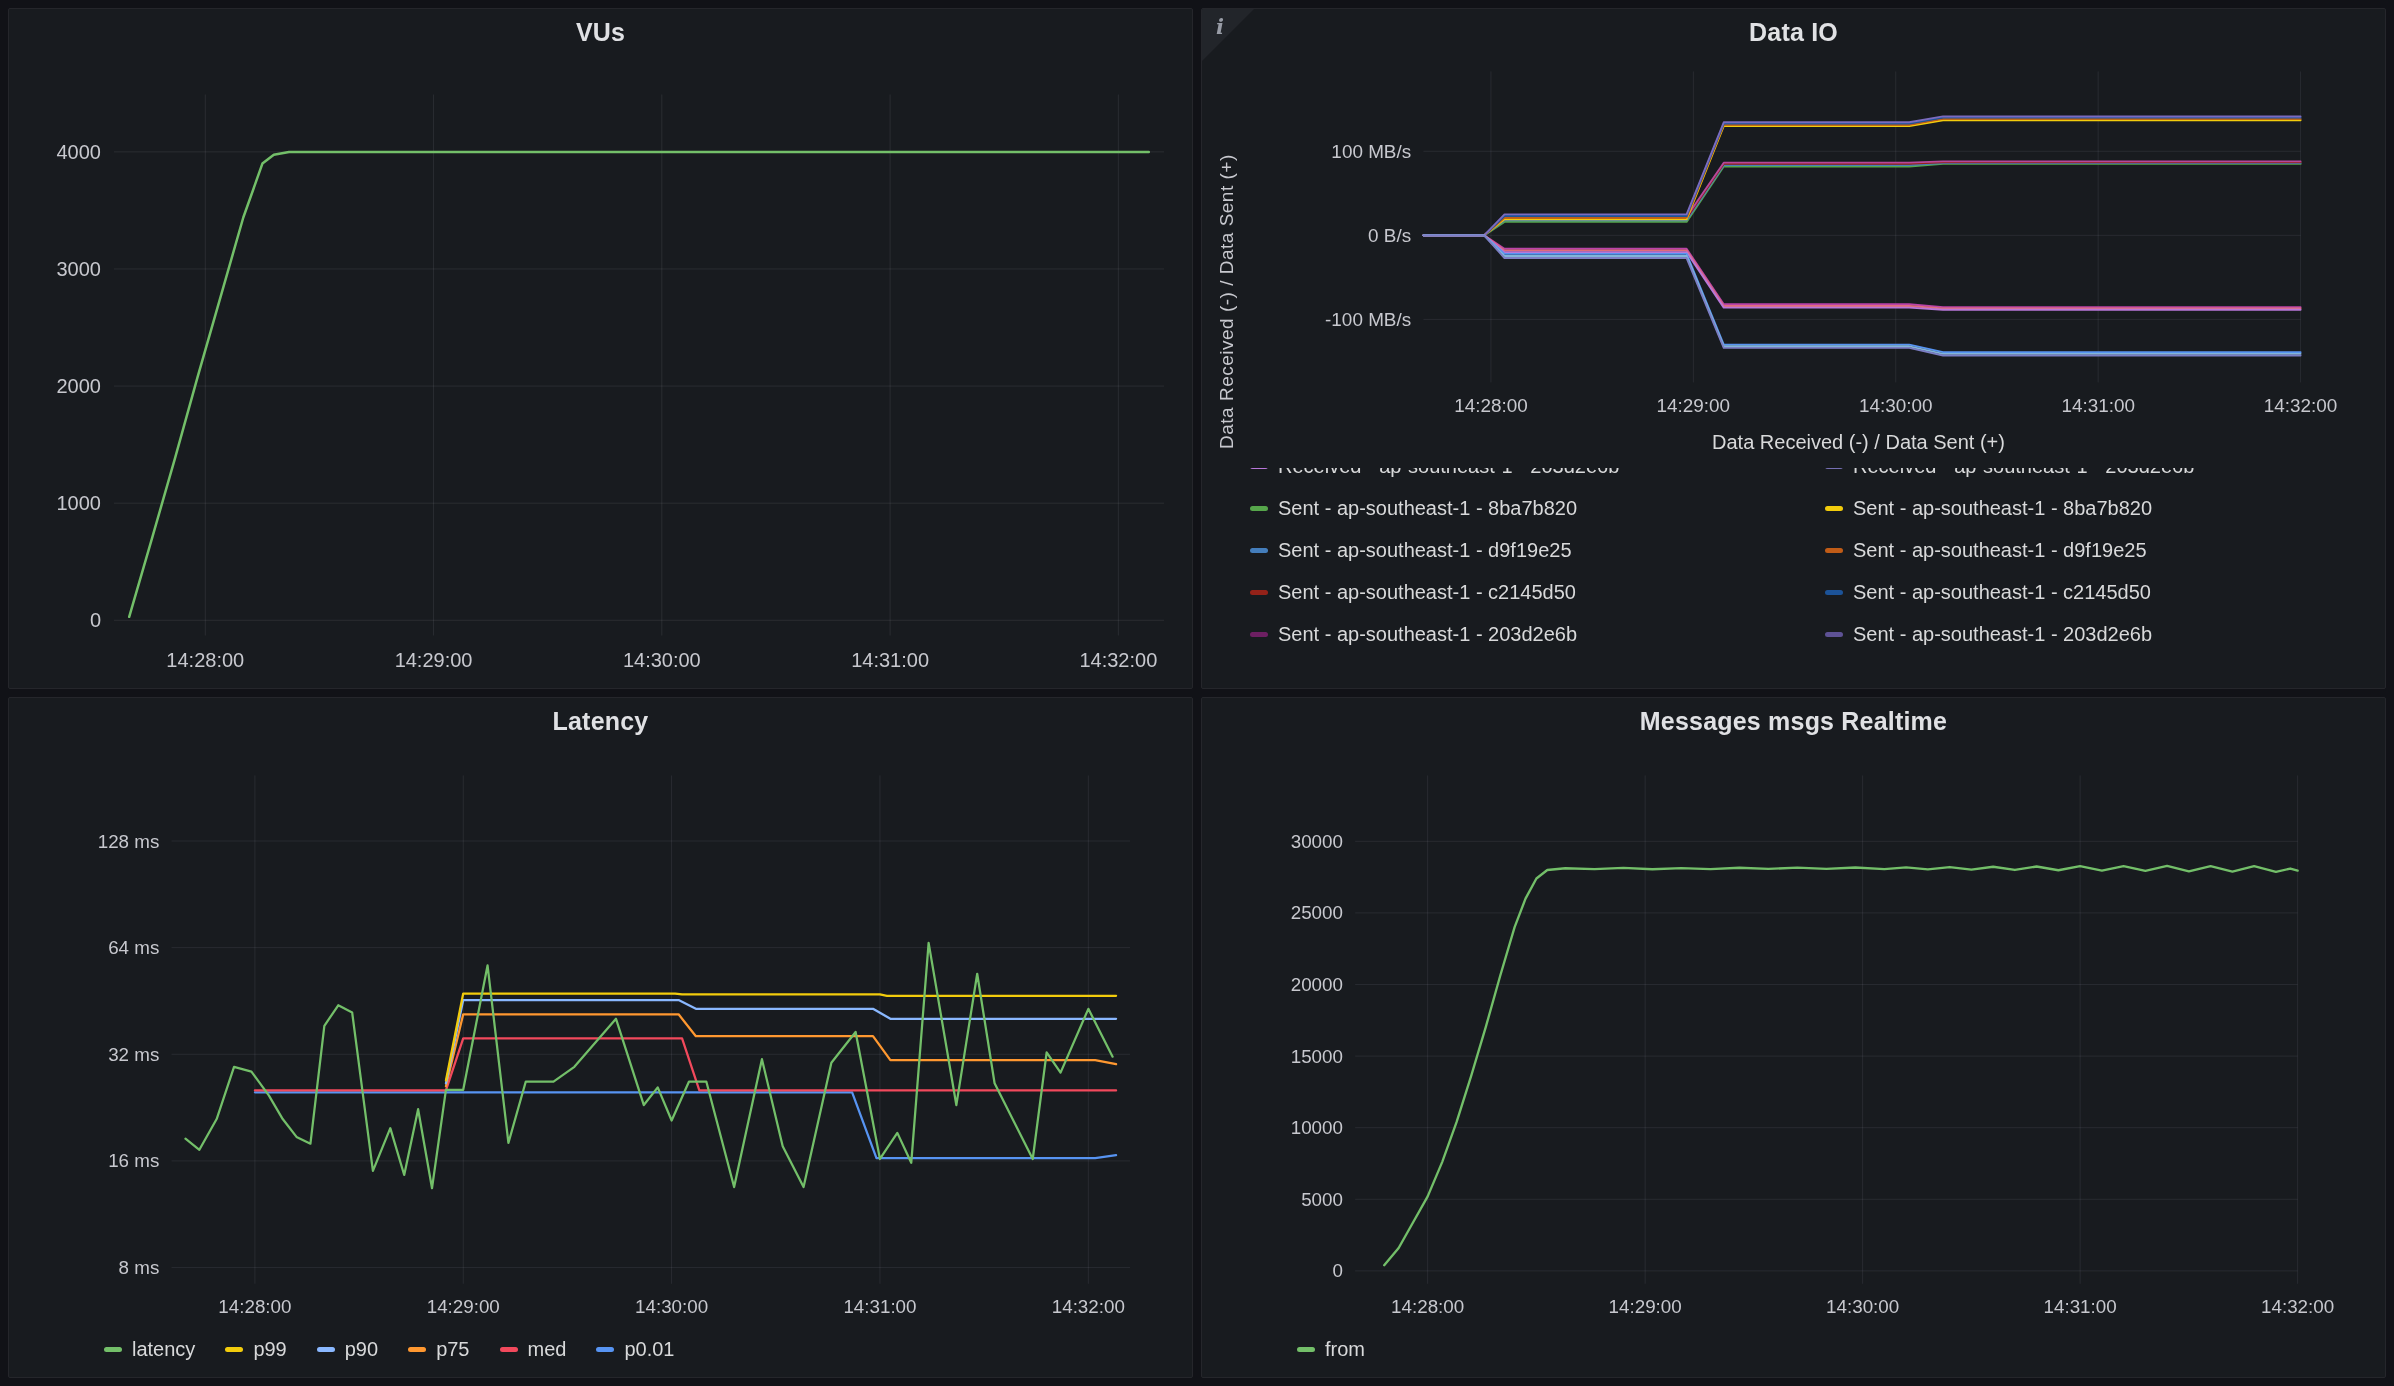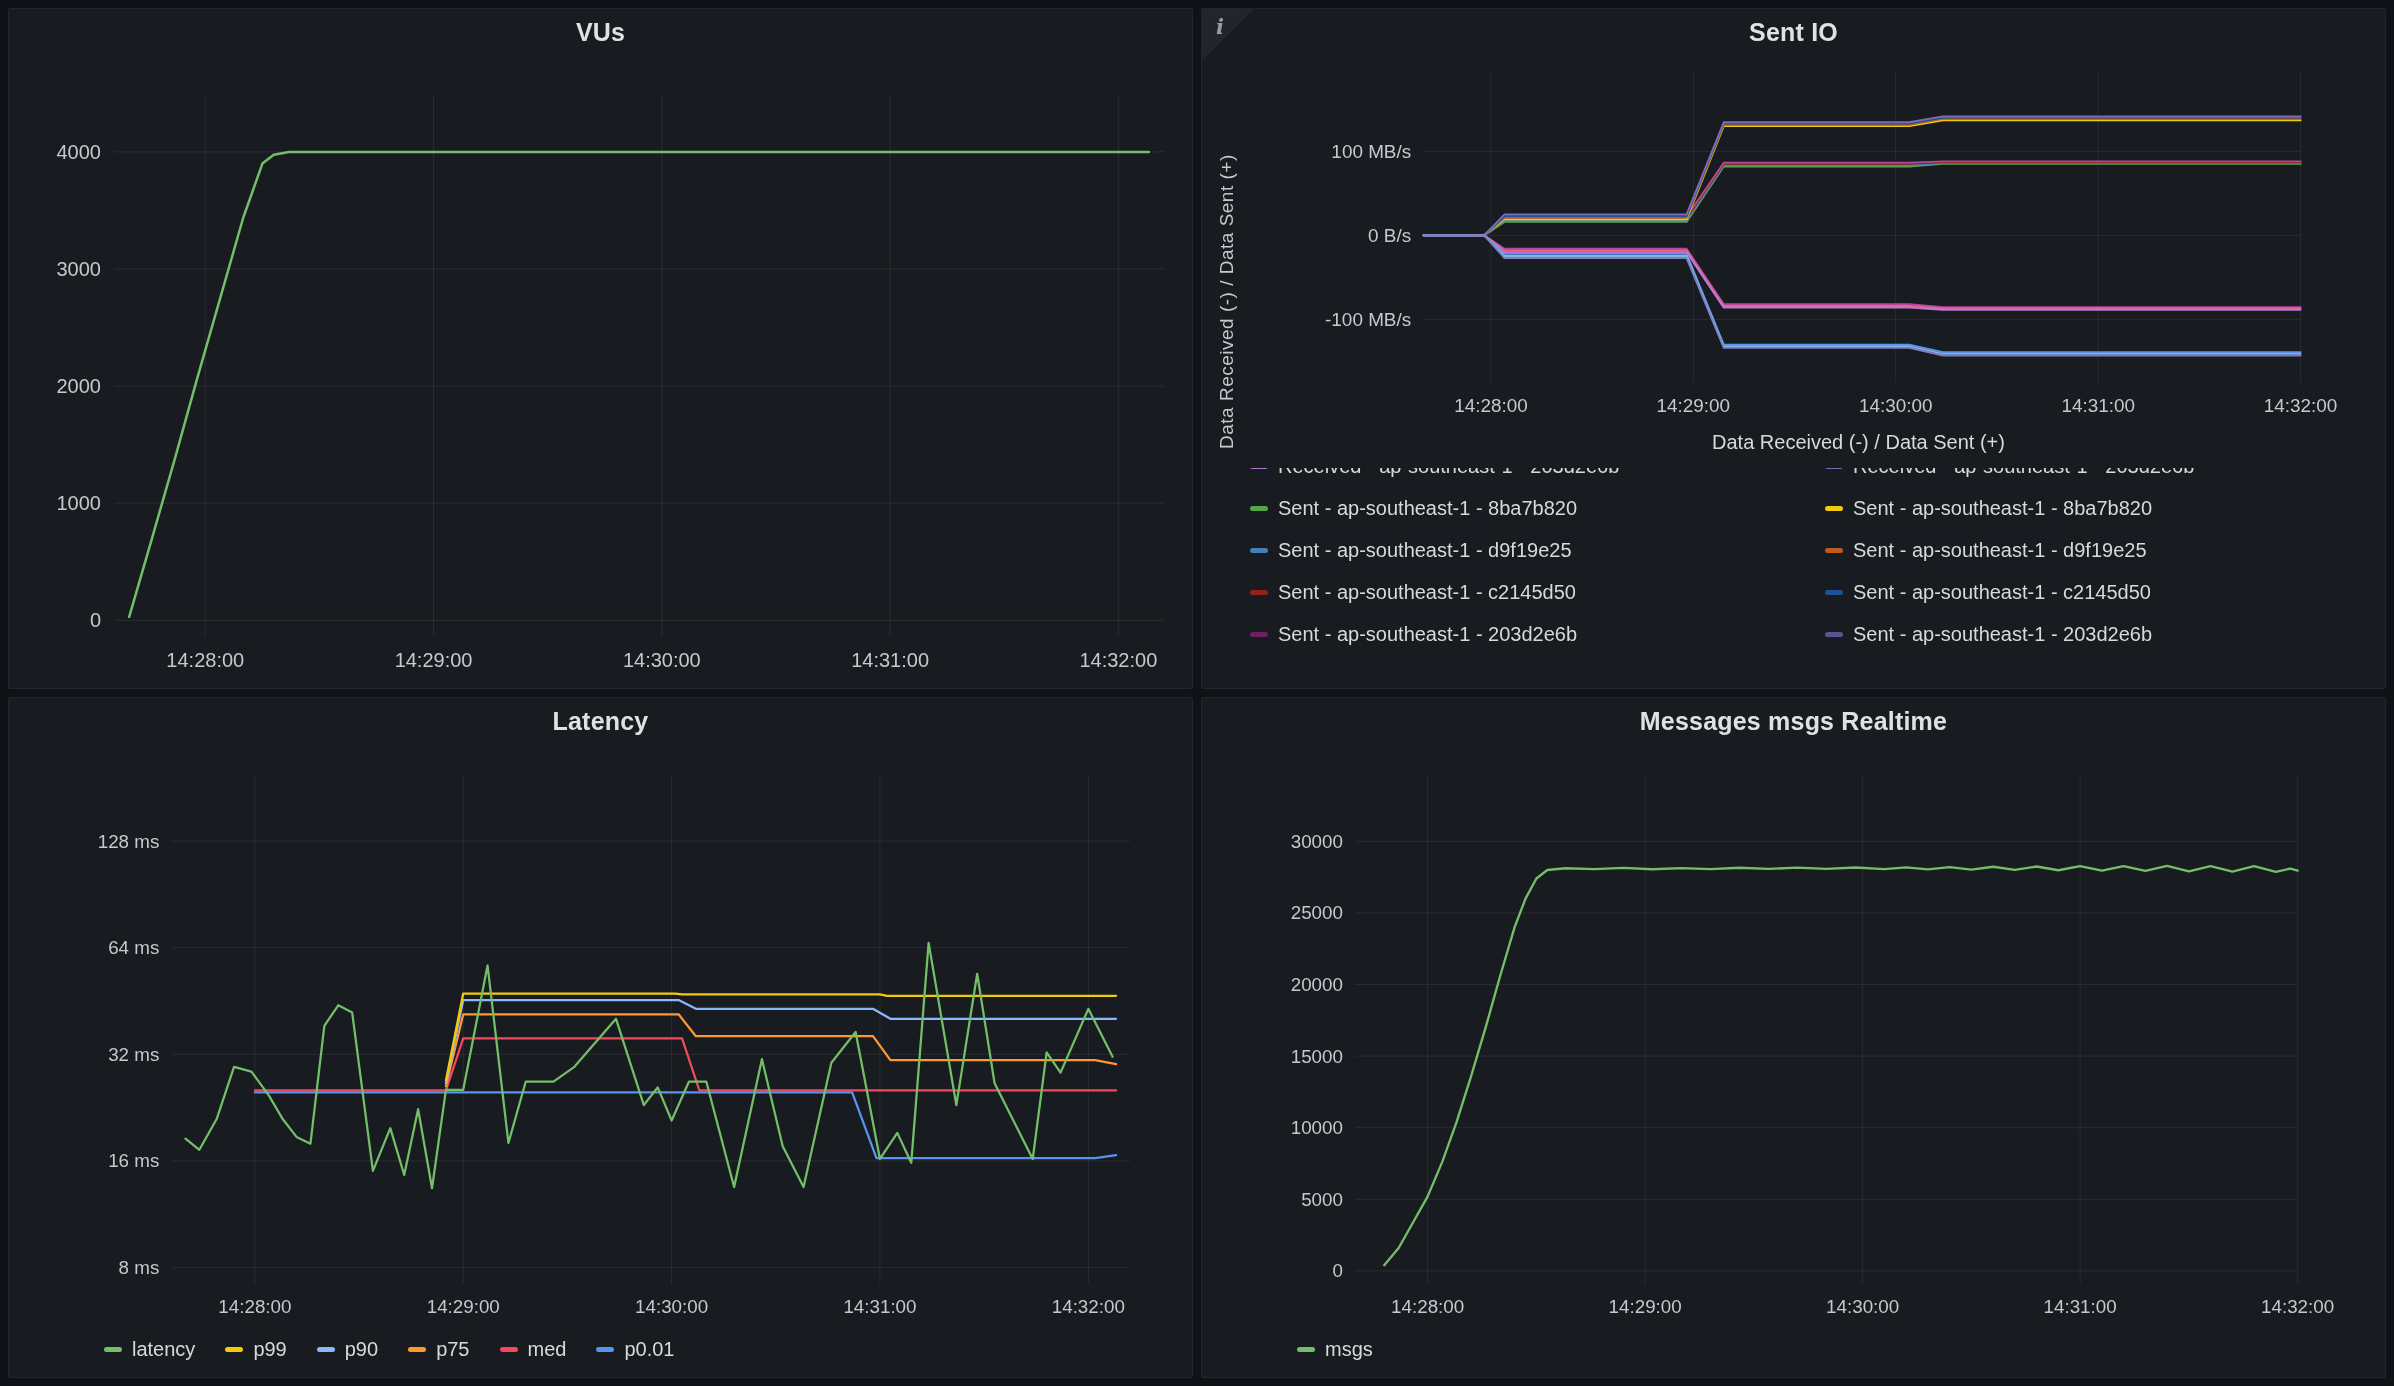--- a/index.html
+++ b/index.html
@@ -53,21 +53,21 @@
           <text x="92" y="207.478354978355" text-anchor="end" fill="#C7C8CE" font-size="20">3000</text>
           <line x1="105" x2="1155" y1="83.37878787878788" y2="83.37878787878788" stroke="rgba(204,204,220,0.10)" stroke-width="1"></line>
           <text x="92" y="90.37878787878788" text-anchor="end" fill="#C7C8CE" font-size="20">4000</text>
           <polyline points="120.2,548.3 143.0,469.8 165.9,390.2 188.7,308.2 211.5,228.6 234.3,149.0 253.4,95.1 264.8,86.3 280.0,83.4 675.7,83.4 1139.8,83.4" fill="none" stroke="#73BF69" stroke-width="2.5" stroke-linejoin="round" stroke-linecap="round"></polyline>
         </svg></div>
   </section>
 
   <section class="panel">
     <div class="corner"></div>
     <div class="corner-i">i</div>
-    <div class="panel-title">Sent IO</div>
+    <div class="panel-title">Data IO</div>
     <div class="ylabel">Data Received (-) / Data Sent (+)</div>
     <div class="chart"><svg viewBox="0 0 1183 383" width="100%" height="100%">
           <line x1="271.38461538461536" x2="271.38461538461536" y1="10" y2="339" stroke="rgba(204,204,220,0.10)" stroke-width="1"></line>
           <text x="271.38461538461536" y="370" text-anchor="middle" fill="#C7C8CE" font-size="20">14:28:00</text>
           <line x1="485.53846153846155" x2="485.53846153846155" y1="10" y2="339" stroke="rgba(204,204,220,0.10)" stroke-width="1"></line>
           <text x="485.53846153846155" y="370" text-anchor="middle" fill="#C7C8CE" font-size="20">14:29:00</text>
           <line x1="699.6923076923076" x2="699.6923076923076" y1="10" y2="339" stroke="rgba(204,204,220,0.10)" stroke-width="1"></line>
           <text x="699.6923076923076" y="370" text-anchor="middle" fill="#C7C8CE" font-size="20">14:30:00</text>
           <line x1="913.8461538461539" x2="913.8461538461539" y1="10" y2="339" stroke="rgba(204,204,220,0.10)" stroke-width="1"></line>
           <text x="913.8461538461539" y="370" text-anchor="middle" fill="#C7C8CE" font-size="20">14:31:00</text>
@@ -224,18 +224,18 @@
           <text x="112" y="255.49577464788732" text-anchor="end" fill="#C7C8CE" font-size="20">20000</text>
           <line x1="125" x2="1128" y1="172.29859154929576" y2="172.29859154929576" stroke="rgba(204,204,220,0.10)" stroke-width="1"></line>
           <text x="112" y="179.29859154929576" text-anchor="end" fill="#C7C8CE" font-size="20">25000</text>
           <line x1="125" x2="1128" y1="96.10140845070423" y2="96.10140845070423" stroke="rgba(204,204,220,0.10)" stroke-width="1"></line>
           <text x="112" y="103.10140845070423" text-anchor="end" fill="#C7C8CE" font-size="20">30000</text>
           <polyline points="155.9,547.2 171.3,528.9 186.7,501.5 202.2,474.0 217.6,437.5 233.0,394.8 248.4,346.0 263.9,294.2 279.3,239.4 294.7,187.5 306.3,157.1 317.9,135.7 329.5,126.6 348.7,124.8 379.6,125.7 410.5,124.4 441.3,125.8 472.2,124.6 503.1,125.7 533.9,124.3 564.8,125.5 595.6,124.1 626.5,125.4 657.4,124.0 688.2,125.7 711.4,123.8 734.5,126.0 757.7,123.5 780.8,126.3 804.0,123.2 827.1,126.6 850.2,122.9 873.4,126.9 896.5,122.6 919.7,127.3 942.8,122.5 966.0,127.6 989.1,122.3 1012.3,128.1 1035.4,122.5 1058.6,128.4 1081.7,122.6 1104.9,128.7 1120.3,125.1 1128.0,127.3" fill="none" stroke="#73BF69" stroke-width="2.5" stroke-linejoin="round" stroke-linecap="round"></polyline>
         </svg></div>
     <div class="legend-row">
         <div class="legend-item">
           <span class="swatch" style="background: rgb(115, 191, 105);"></span>
-          <span>msgs</span>
+          <span>from</span>
         </div>
       </div>
   </section>
 
 </div>
 
 </body></html>

